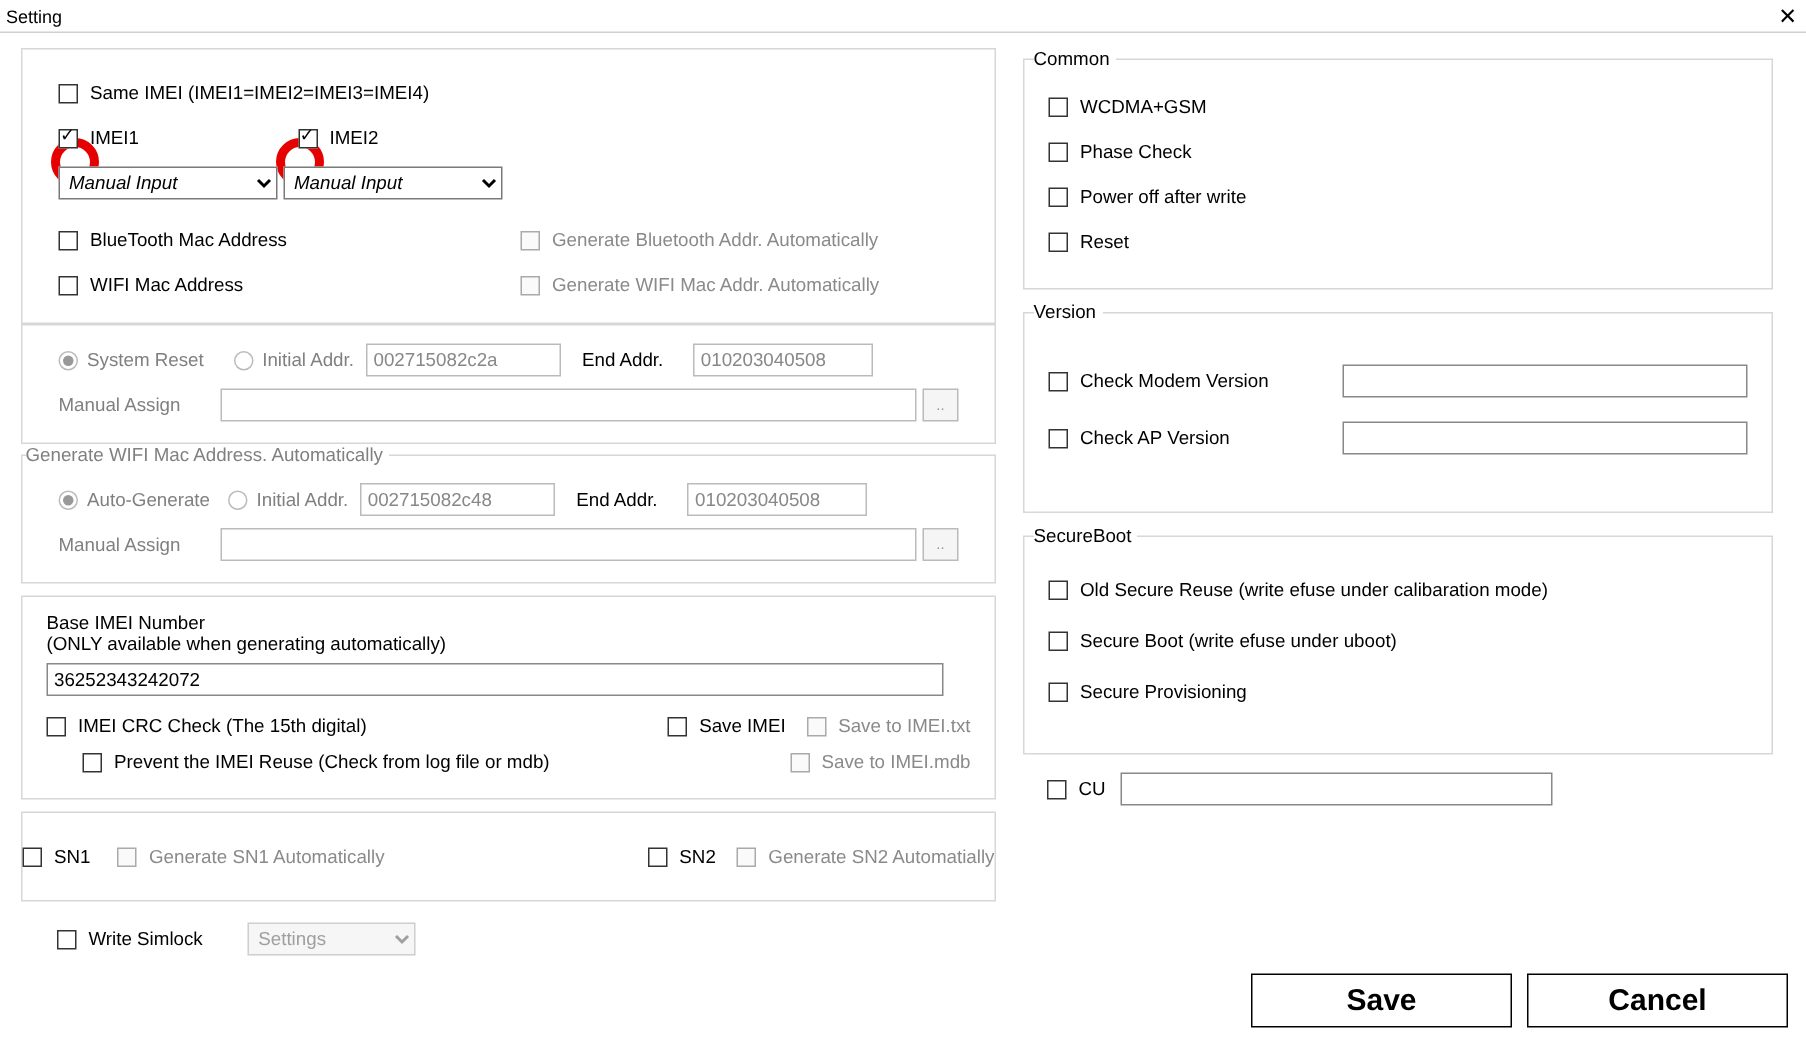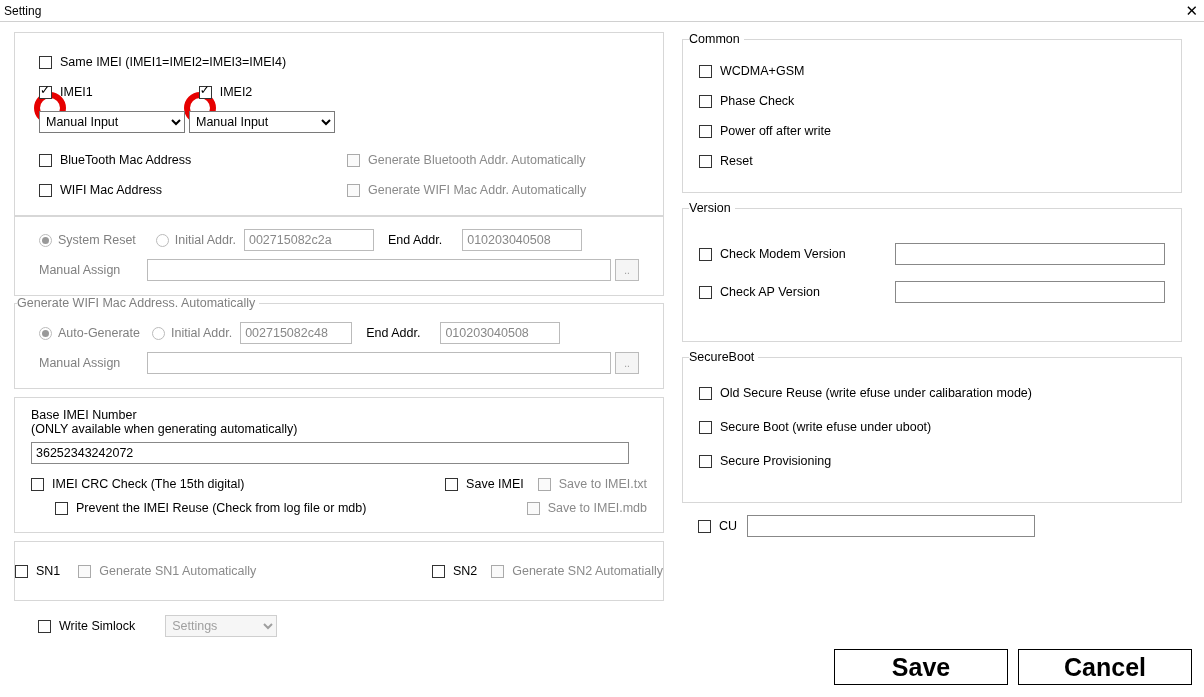--- a/index.html
+++ b/index.html
@@ -88,37 +88,37 @@
   }
   input[type=text] {
     height: 22px;
     border: 1px solid #888;
     background: #fff;
     font: inherit;
     padding: 0 4px;
   }
   input[type=text]:disabled { background:#fff; color:#888; border-color:#bbb; }
   .grey-input { color:#888; }
-  .sel-w { width: 146px; }
+  .sel-w { width: 146px; font-style: italic; }
   .imei-sel-row { display:flex; gap:4px; margin-top:4px; margin-bottom:6px; }
   .spacer { flex: 1; }
   .btn-browse {
     width: 24px; height:22px; border:1px solid #bbb; background:#f5f5f5; display:flex; align-items:center; justify-content:center; color:#999; margin-left:4px; font-size:10px;
   }
   .big-input {
     width: 598px; height: 36px; border:1px solid #888;
     font-size: 22px; font-weight: bold; padding: 2px 6px;
   }
   .button {
     height: 36px;
     min-width: 174px;
     border: 1px solid #000;
     background: #fff;
     font: inherit;
-    font-size: 25px;
+    font-size: 20px;
     font-weight: bold;
     cursor: pointer;
   }
   .button-row {
     position: absolute;
     bottom: 12px;
     right: 12px;
     display: flex;
     gap: 10px;
   }
@@ -222,21 +222,21 @@
 
     <fieldset class="fs-gen small-legend" style="margin-top:-8px;">
       <legend>Generate WIFI Mac Address. Automatically</legend>
       <div class="row">
         <input type="radio" class="radio" disabled="" checked="" style="">
         <label class="dis">Auto-Generate</label>
         <span style="width:12px;"></span>
         <input type="radio" class="radio" disabled="" style="">
         <label class="dis">Initial Addr.</label>
         <span style="width:8px;"></span>
-        <input type="text" disabled="" class="grey-input" style="width: 112px;" value="002715082c48">
+        <input type="text" disabled="" class="grey-input" style="width: 130px;" value="002715082c48">
         <span style="width:14px;"></span>
         <label style="color:#000;">End Addr.</label>
         <span style="width:20px;"></span>
         <input type="text" disabled="" class="grey-input" style="width: 120px;" value="010203040508">
       </div>
       <div class="row">
         <label class="dis" style="width:92px;">Manual Assign</label>
         <span style="width:16px;"></span>
         <input type="text" disabled="" style="width: 464px;">
         <div class="btn-browse">..</div>

